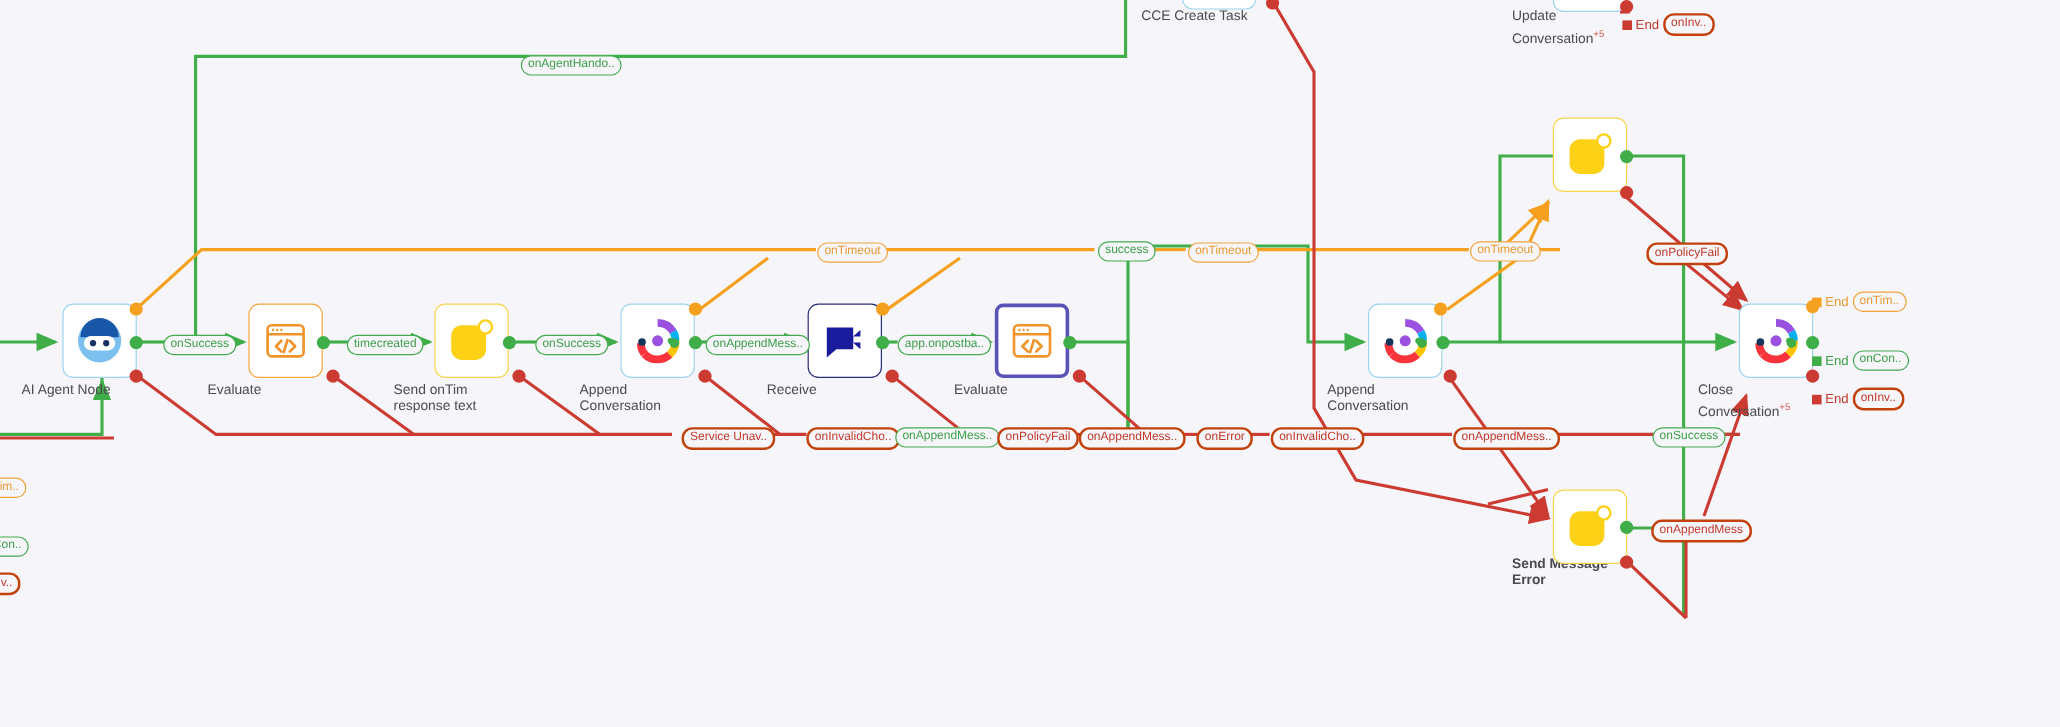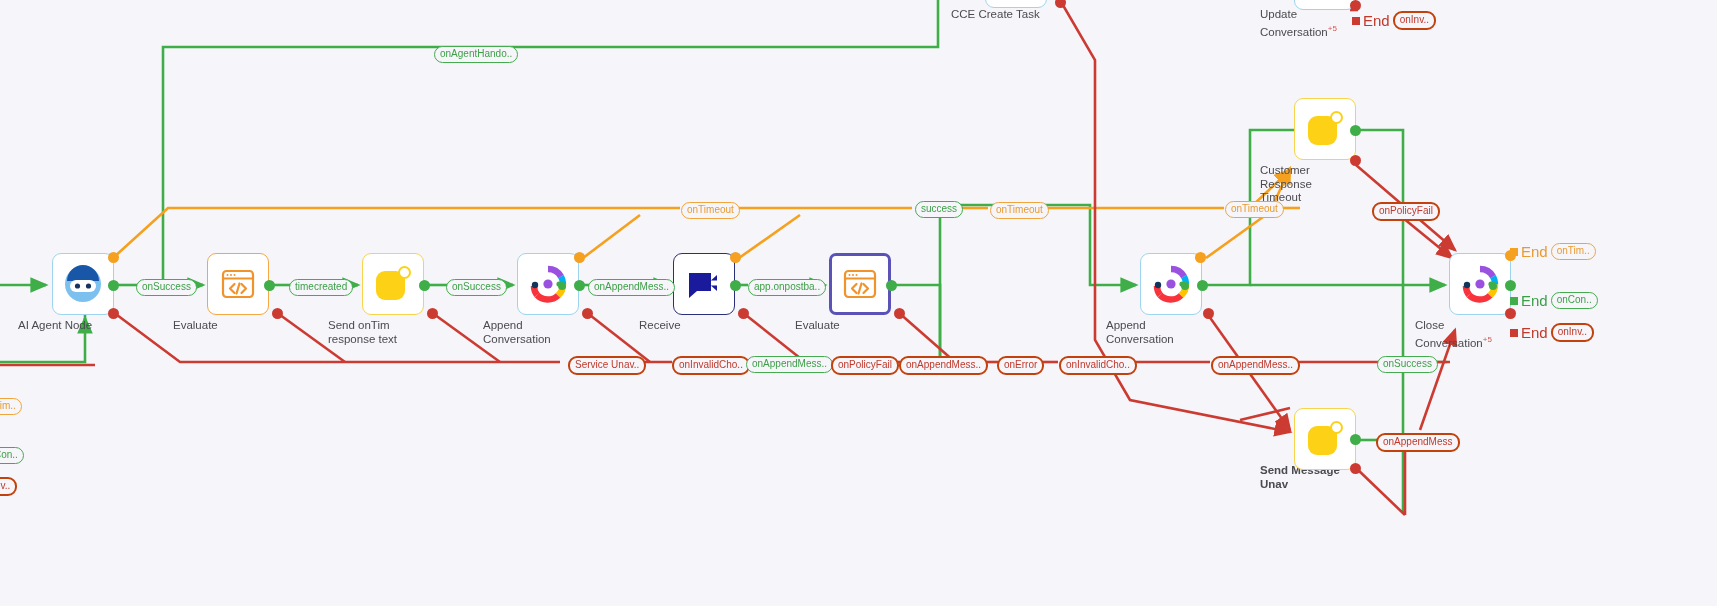--- a/index.html
+++ b/index.html
@@ -75,21 +75,21 @@
   
   .endmark {
     position: absolute;
     display: flex;
     align-items: center;
     gap: 3px;
     z-index: 9;
     font-size: 11px;
   }
   .endmark .sq { width: 8px; height: 8px; display: inline-block; }
-  .endmark .txt { font-size: 15px; }
+  .endmark .txt { font-size: 11px; }
   .endmark.orange .sq { background: #f5a01e; }
   .endmark.orange .txt { color: #e89a32; }
   .endmark.green  .sq { background: #3fae49; }
   .endmark.green  .txt { color: #3d9e48; }
   .endmark.red    .sq { background: #cc3b32; }
   .endmark.red    .txt { color: #c0392b; }
 
   
   .icon { width: 40px; height: 40px; display: block; }
   .icon-msg {
@@ -298,35 +298,30 @@
     <div>Append</div>
     <div>Conversation</div>
   </div>
 
   <div class="node b-yellow" style="left:1294px; top:98px;">
     <div class="icon-msg">
       <div class="body"></div>
         <div class="dot"></div>
     </div>
   </div>
-  <div class="node-label" style="left:1260px; top:164px;">
-    <div>Customer</div>
-    <div>Response</div>
-    <div>Timeout</div>
-  </div>
 
   <div class="node b-yellow" style="left:1294px; top:408px;">
     <div class="icon-msg">
       <div class="body"></div>
         <div class="dot"></div>
     </div>
   </div>
   <div class="node-label" style="left:1260px; top:464px;font-weight:bold;">
     <div>Send Message</div>
-    <div>Unav</div>
+    <div>Error</div>
   </div>
 
   <div class="node b-blue" style="left:1449px; top:253px;">
     <svg class="icon" viewBox="0 0 40 40">
       <path d="M20 5 A15 15 0 0 1 33 12.5" stroke="#9b51e0" stroke-width="6.5" fill="none"></path>
       <path d="M33 12.5 A15 15 0 0 1 35 20" stroke="#00b0f0" stroke-width="6.5" fill="none"></path>
       <path d="M35 20 A15 15 0 0 1 30 31.5" stroke="#ffc400" stroke-width="6.5" fill="none"></path>
       <path d="M30 31.5 A15 15 0 0 1 9 31" stroke="#f8333c" stroke-width="6.5" fill="none"></path>
       <path d="M9 31 A15 15 0 0 1 6 22" stroke="#f8333c" stroke-width="6.5" fill="none"></path>
       <circle cx="7" cy="21" r="3.2" fill="#12355b"></circle>

